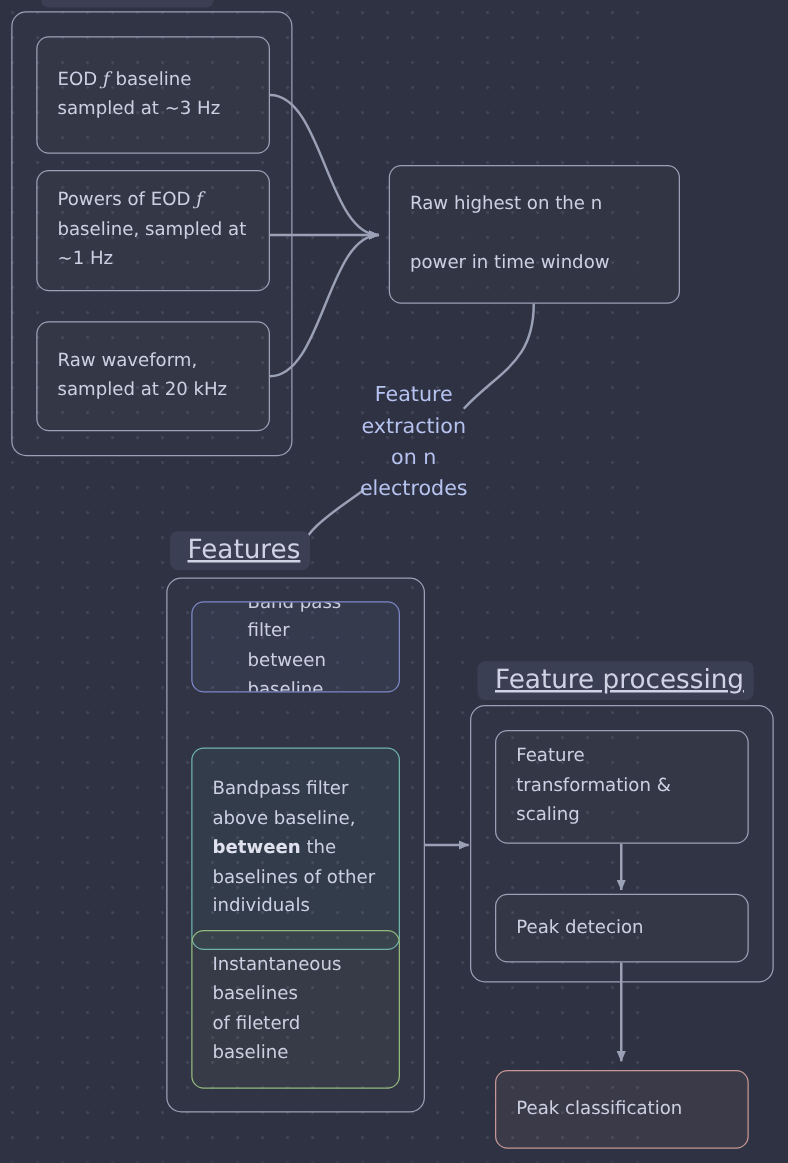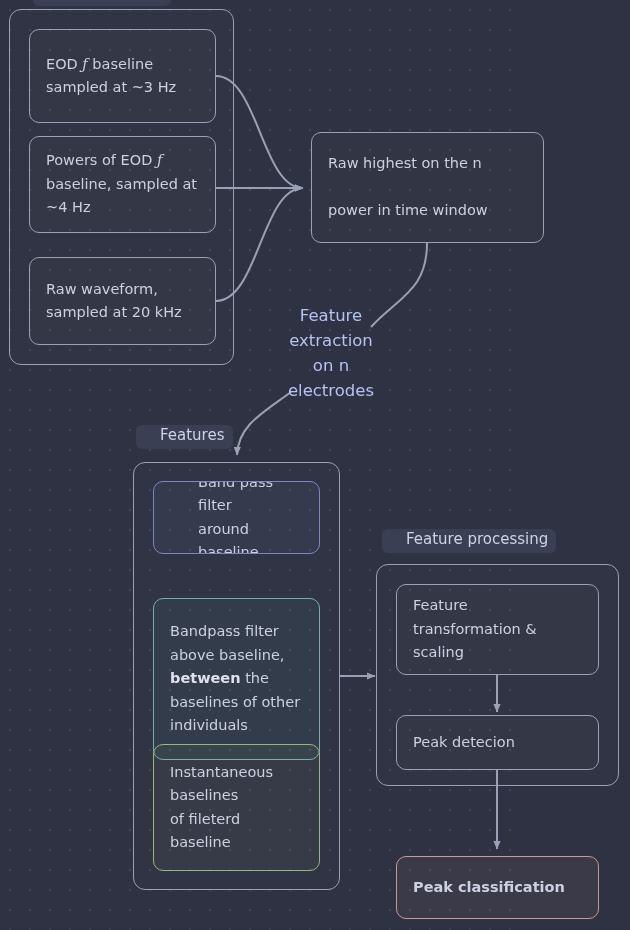--- a/index.html
+++ b/index.html
@@ -43,25 +43,26 @@
     border-radius: 12px;
     background: rgba(255,255,255,0.012);
     box-sizing: border-box;
   }
 
   .group-label {
     position: absolute;
     background: #3b3f53;
     color: #cfd3e4;
     border-radius: 6px;
-    padding: 2px 8px 4px 24px;
-    font-size: 15px;
+    padding: 2px 8px 4px 14px;
+    font-size: 21px;
     line-height: 1.18;
     white-space: nowrap;
     font-weight: 400;
+    text-decoration: underline;
   }
 
   
   .node {
     position: absolute;
     box-sizing: border-box;
     border: 1px solid #9aa0b6;
     border-radius: 10px;
     background: rgba(255,255,255,0.014);
     color: #ccd0e2;
@@ -70,21 +71,21 @@
     padding: 12px 16px;
     display: flex;
     align-items: center;
     overflow: hidden;
   }
   .node .txt { display: block; width: 100%; }
 
   .node.blue   { border-color: #7d87c8; background: rgba(125,135,200,0.075); padding-left: 44px; }
   .node.teal   { border-color: #6fb3ab; background: rgba(111,179,171,0.065); }
   .node.green  { border-color: #93b97c; background: rgba(147,185,124,0.060); }
-  .node.pink   { border-color: #c79894; background: rgba(199,152,148,0.085); font-weight: bold; }
+  .node.pink   { border-color: #c79894; background: rgba(199,152,148,0.085); }
 
   .free-label {
     position: absolute;
     color: #b6c2f0;
     font-size: 16.5px;
     line-height: 1.52;
     text-align: center;
     white-space: pre-line;
   }
 
@@ -138,21 +139,21 @@
     <span class="txt">
       <span>EOD </span><span class="mi">ƒ</span><span> baseline</span><br>
       <span>sampled at ~3 Hz</span>
     </span>
   </div>
 
   <div class="node" style="left:29px; top:136px; width:187px; height:97px;">
     <span class="txt">
       <span>Powers of EOD </span><span class="mi">ƒ</span><br>
       <span>baseline, sampled at</span><br>
-      <span>~4 Hz</span>
+      <span>~1 Hz</span>
     </span>
   </div>
 
   <div class="node" style="left:29px; top:257px; width:187px; height:88px;">
     <span class="txt">
       <span>Raw waveform,</span><br>
       <span>sampled at 20 kHz</span>
     </span>
   </div>
 
@@ -168,21 +169,21 @@
 extraction
 on n
 electrodes</div>
 
   <div class="group-label" style="left:136px; top:425px;">Features</div>
   <div class="group-box" style="left:133px; top:462px; width:207px; height:428px;"></div>
 
   <div class="node blue" style="left:153px; top:481px; width:167px; height:73px;">
     <span class="txt">
       <span>Band pass filter</span><br>
-      <span>around baseline</span>
+      <span>between baseline</span>
     </span>
   </div>
 
   <div class="node teal" style="left:153px; top:598px; width:167px; height:162px;">
     <span class="txt">
       <span>Bandpass filter</span><br>
       <span>above baseline,</span><br>
       <b>between</b><span> the</span><br>
       <span>baselines of other</span><br>
       <span>individuals</span>

